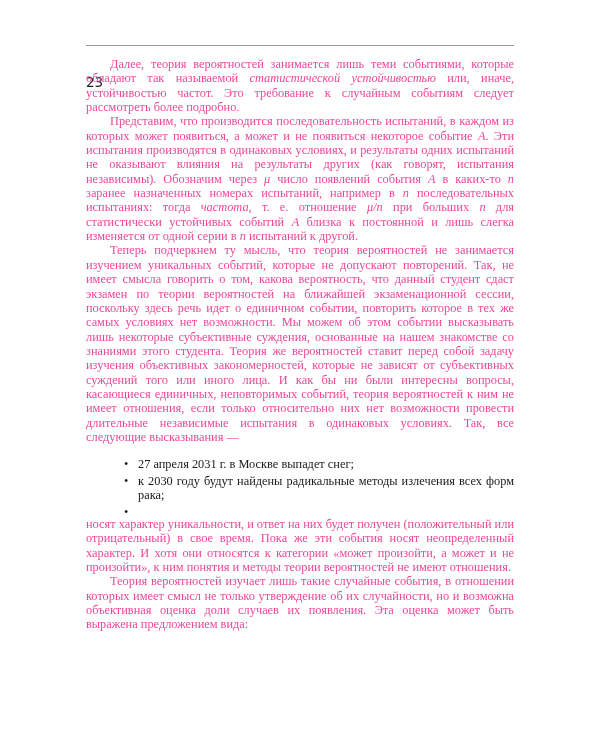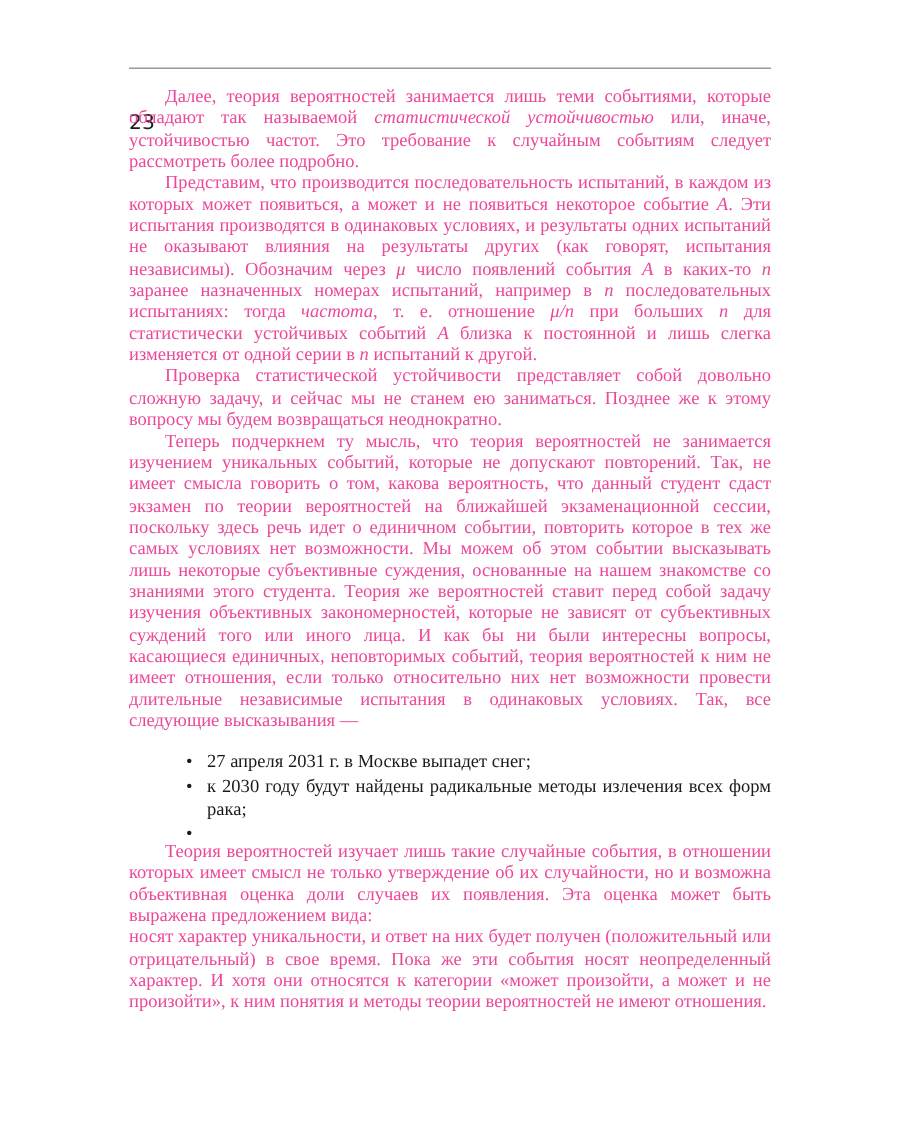--- a/index.html
+++ b/index.html
@@ -120,27 +120,26 @@
 
   <div class="runhead">
     <span class="runhead-folio">23</span>
   </div>
   <div class="runhead-rule"></div>
 
   <div class="textblock">
     <div>
         <p class="para"><span>Далее, теория вероятностей занимается лишь теми событиями, которые обладают так называемой </span><span style="font-style: italic;">статистической устойчивостью</span><span> или, иначе, устойчивостью частот. Это требование к случайным событиям следует рассмотреть более подробно.</span></p>
         <p class="para"><span>Представим, что производится последовательность испытаний, в каждом из которых может появиться, а может и не появиться некоторое событие </span><span style="font-style: italic;">A</span><span>. Эти испытания производятся в одинаковых условиях, и результаты одних испытаний не оказывают влияния на результаты других (как говорят, испытания независимы). Обозначим через </span><span style="font-style: italic;">μ</span><span> число появлений события </span><span style="font-style: italic;">A</span><span> в каких-то </span><span style="font-style: italic;">n</span><span> заранее назначенных номерах испытаний, например в </span><span style="font-style: italic;">n</span><span> последовательных испытаниях: тогда </span><span style="font-style: italic;">частота</span><span>, т. е. отношение </span><span style="font-style: italic;">μ/n</span><span> при больших </span><span style="font-style: italic;">n</span><span> для статистически устойчивых событий </span><span style="font-style: italic;">A</span><span> близка к постоянной и лишь слегка изменяется от одной серии в </span><span style="font-style: italic;">n</span><span> испытаний к другой.</span></p>
-        <p class="para"><span>Проверка статистической устойчивости представляет собой довольно сложную задачу, и сейчас мы не станем ею заниматься. Позднее же к этому вопросу мы будем возвращаться неоднократно.</span></p>
         <p class="para"><span>Теперь подчеркнем ту мысль, что теория вероятностей не занимается изучением уникальных событий, которые не допускают повторений. Так, не имеет смысла говорить о том, какова вероятность, что данный студент сдаст экзамен по теории вероятностей на ближайшей экзаменационной сессии, поскольку здесь речь идет о единичном событии, повторить которое в тех же самых условиях нет возможности. Мы можем об этом событии высказывать лишь некоторые субъективные суждения, основанные на нашем знакомстве со знаниями этого студента. Теория же вероятностей ставит перед собой задачу изучения объективных закономерностей, которые не зависят от субъективных суждений того или иного лица. И как бы ни были интересны вопросы, касающиеся единичных, неповторимых событий, теория вероятностей к ним не имеет отношения, если только относительно них нет возможности провести длительные независимые испытания в одинаковых условиях. Так, все следующие высказывания —</span></p>
       </div>
     <ul class="blist spaced">
         <li><span class="bullet">•</span><span>27 апреля 2031 г. в Москве выпадет снег;</span></li>
         <li><span class="bullet">•</span><span>к 2030 году будут найдены радикальные методы излечения всех форм рака;</span></li>
         <li><span class="bullet">•</span></li>
       </ul>
     <div>
+        <p class="para cont"><span>носят характер уникальности, и ответ на них будет получен (положительный или отрицательный) в свое время. Пока же эти события носят неопределенный характер. И хотя они относятся к категории «может произойти, а может и не произойти», к ним понятия и методы теории вероятностей не имеют отношения.</span></p>
         <p class="para"><span>Теория вероятностей изучает лишь такие случайные события, в отношении которых имеет смысл не только утверждение об их случайности, но и возможна объективная оценка доли случаев их появления. Эта оценка может быть выражена предложением вида:</span></p>
-        <p class="para cont"><span>носят характер уникальности, и ответ на них будет получен (положительный или отрицательный) в свое время. Пока же эти события носят неопределенный характер. И хотя они относятся к категории «может произойти, а может и не произойти», к ним понятия и методы теории вероятностей не имеют отношения.</span></p>
       </div>
   </div>
 
 </div>
 
 </body></html>

